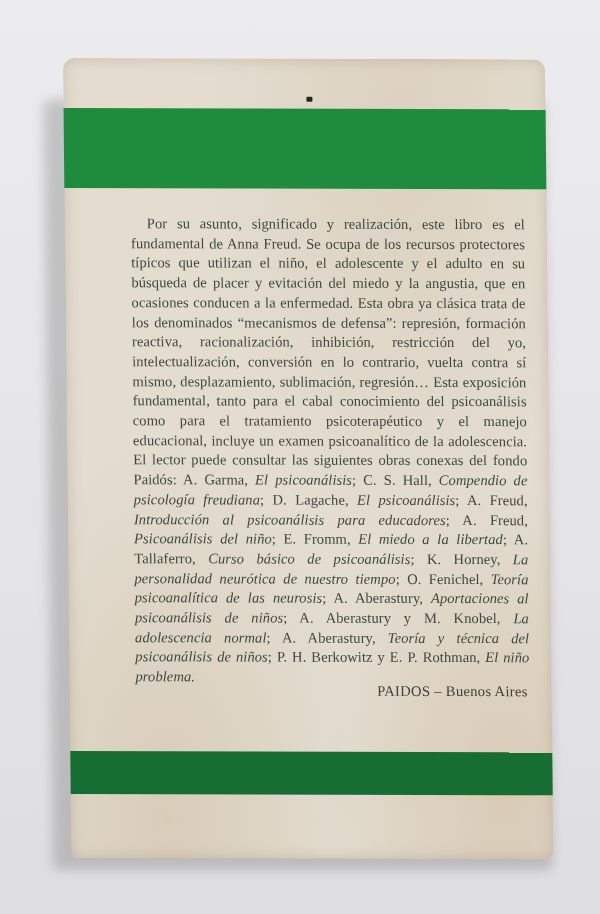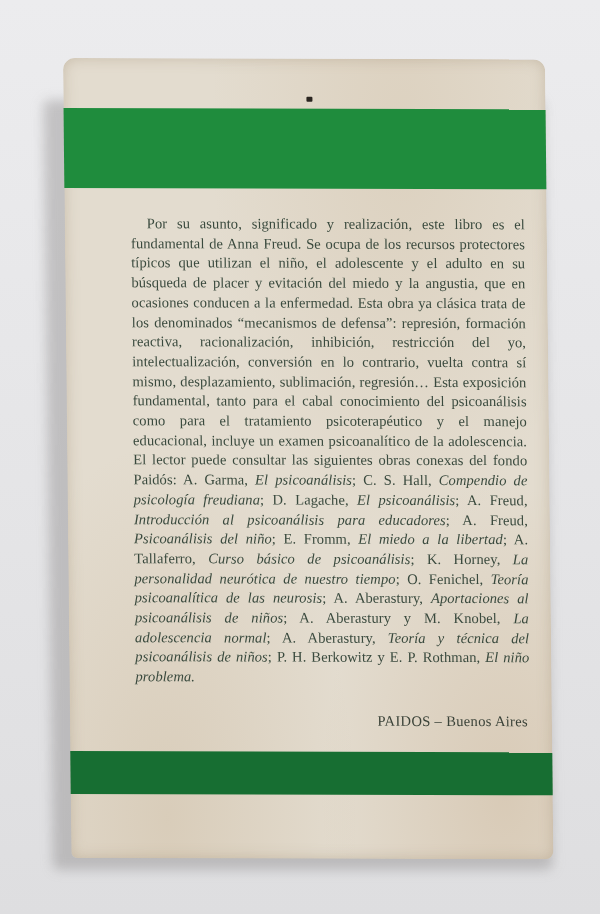--- a/index.html
+++ b/index.html
@@ -51,21 +51,21 @@
       font-size: 14.6px; line-height: 19.7px;
       color: #3a4a3e;
       text-align: justify;
       hyphens: manual;
       letter-spacing: 0.05px;
     }
     .blurb p { margin: 0; text-indent: 16px; }
     .blurb i { font-style: italic; }
     .publisher {
       position: absolute;
-      right: 24px; top: 654px;
+      right: 24px; top: 624px;
       font-size: 14.6px; color: #3a4238;
       letter-spacing: 0.3px;
     }
   </style>
 </head>
 <body>
 
 <div class="bg-grad"></div>
 <div class="shadow"></div>
 

